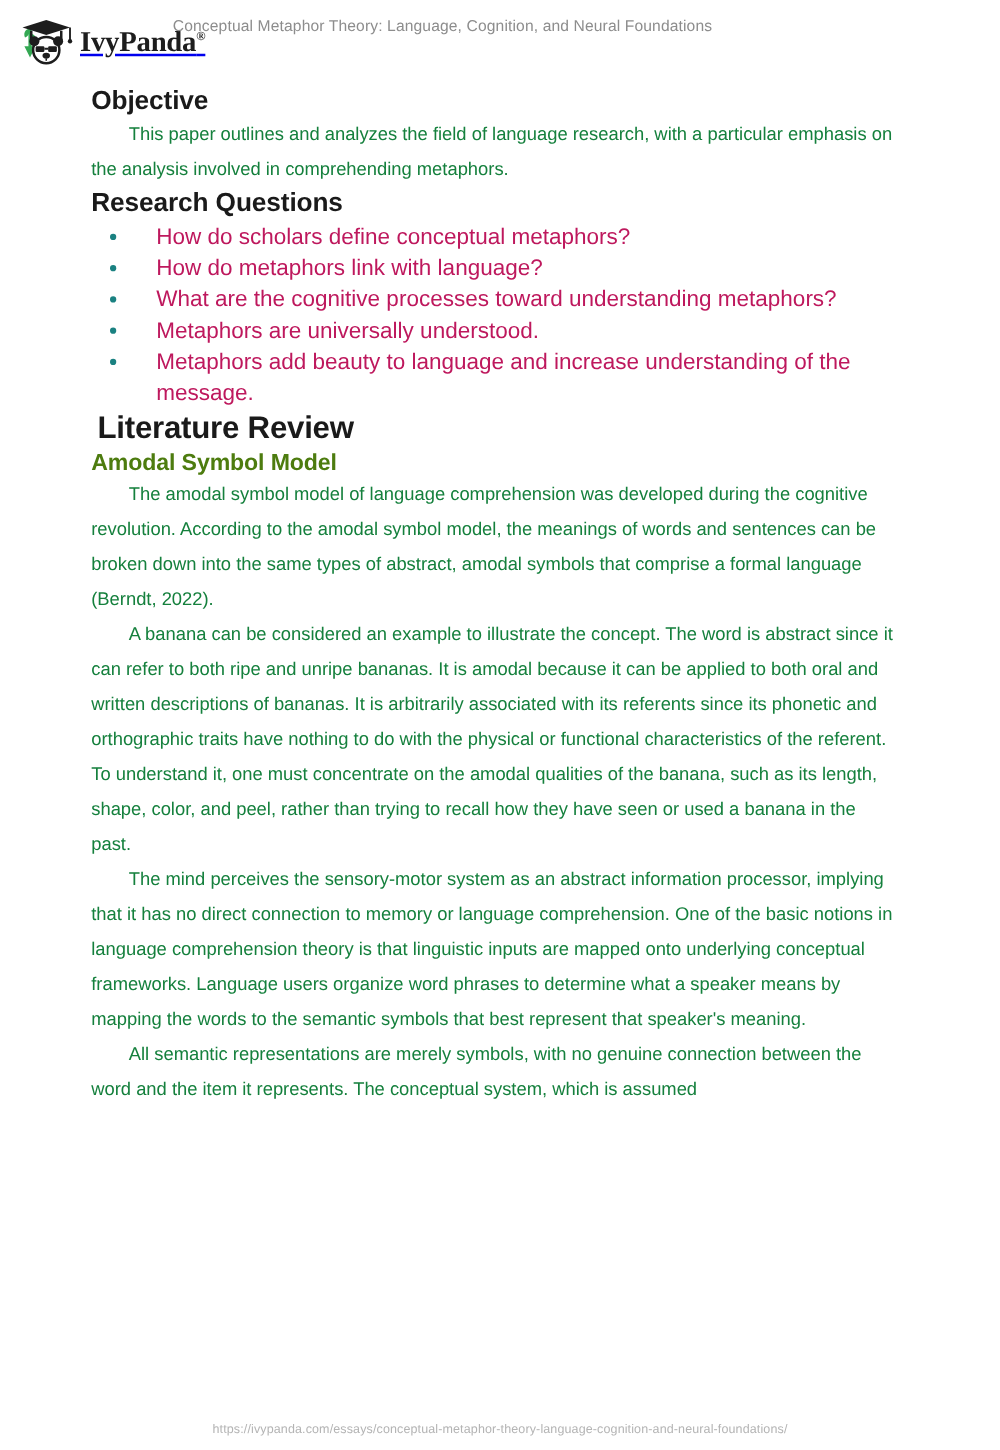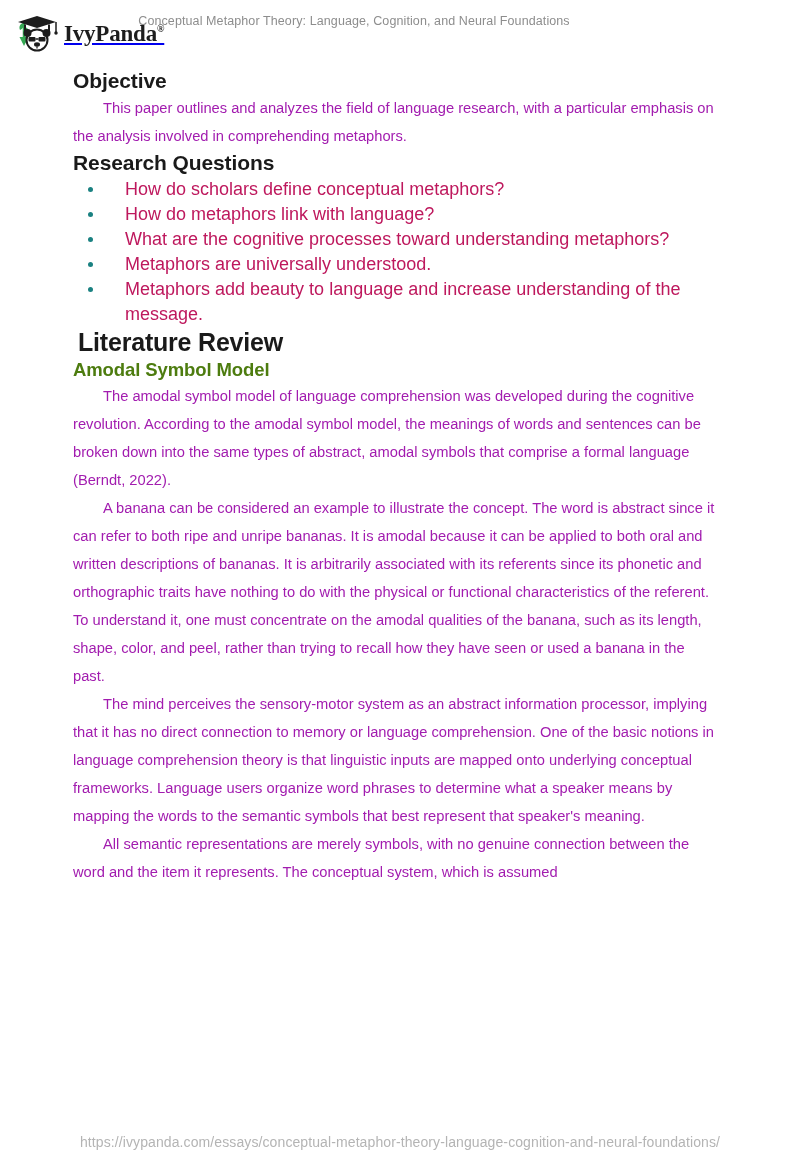--- a/index.html
+++ b/index.html
@@ -98,21 +98,21 @@
     color: #4d7c0f;
     margin: 0;
     padding: 0;
     line-height: 1.3;
     letter-spacing: -0.1px;
   }
 
   p.body {
     font-size: 14.7px;
     line-height: 28px;
-    color: #a21caf;
+    color: #15803d;
     margin: 0;
     padding: 0;
     text-indent: 30px;
     text-align: left;
   }
 
   ul.bullets {
     list-style: none;
     margin: 0;
     padding: 0;
@@ -151,21 +151,21 @@
 
   
   .page-footer {
     position: absolute;
     left: 0;
     top: 1133px;
     width: 800px;
     text-align: center;
   }
   .footer-url {
-    font-size: 14px;
+    font-size: 10px;
     color: #b4b4b4;
     font-family: "Liberation Sans", sans-serif;
     letter-spacing: 0.1px;
     text-decoration: none;
   }
 </style>
 </head>
 <body>
 
 <div class="page-header">

